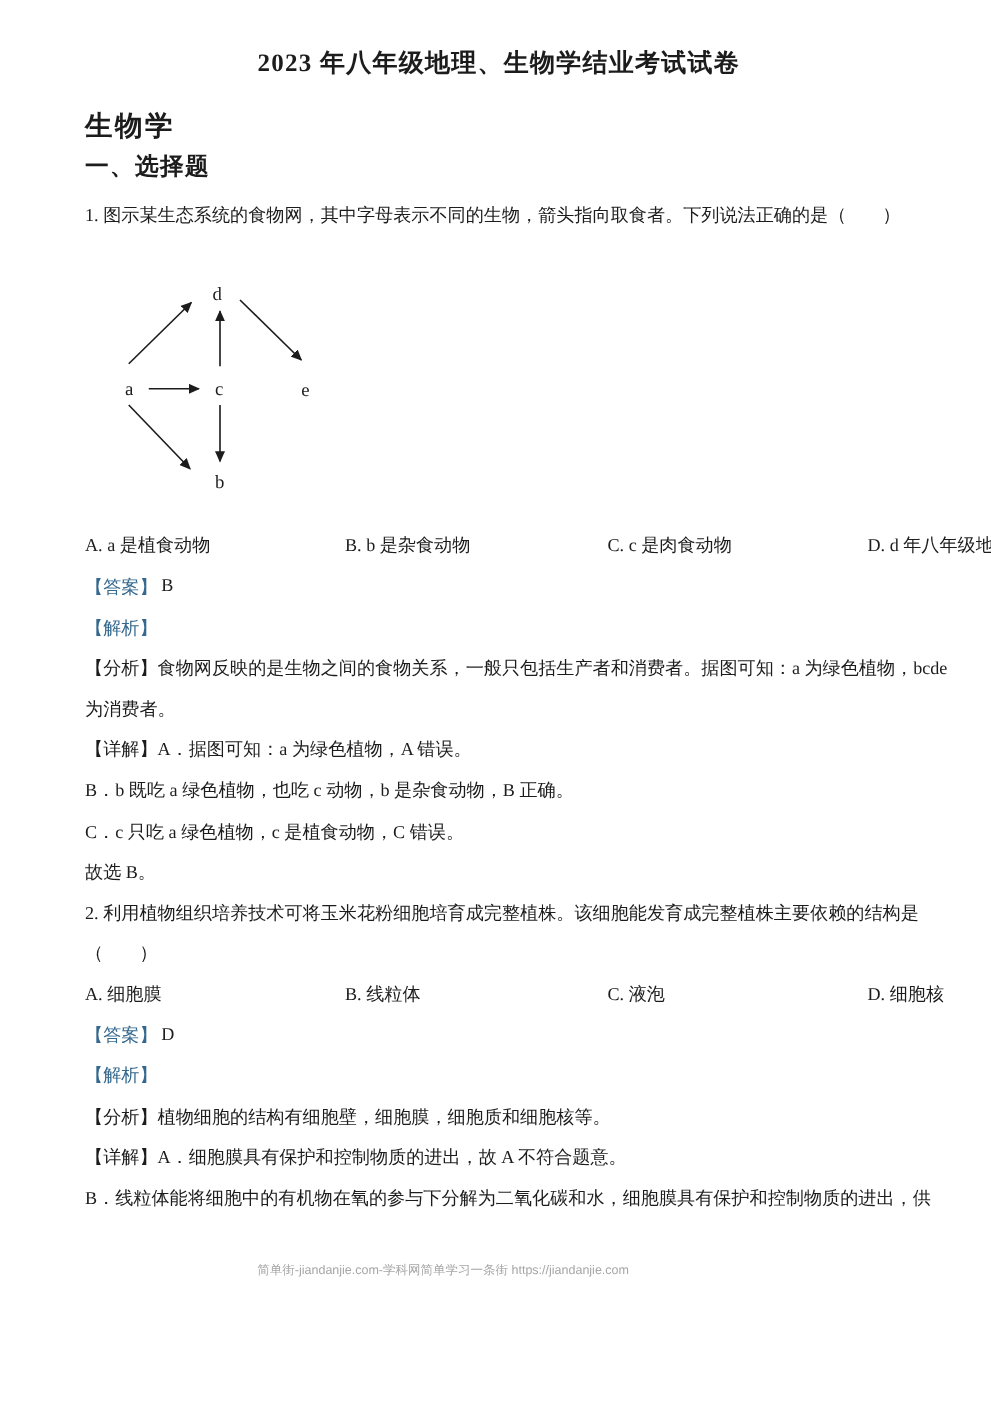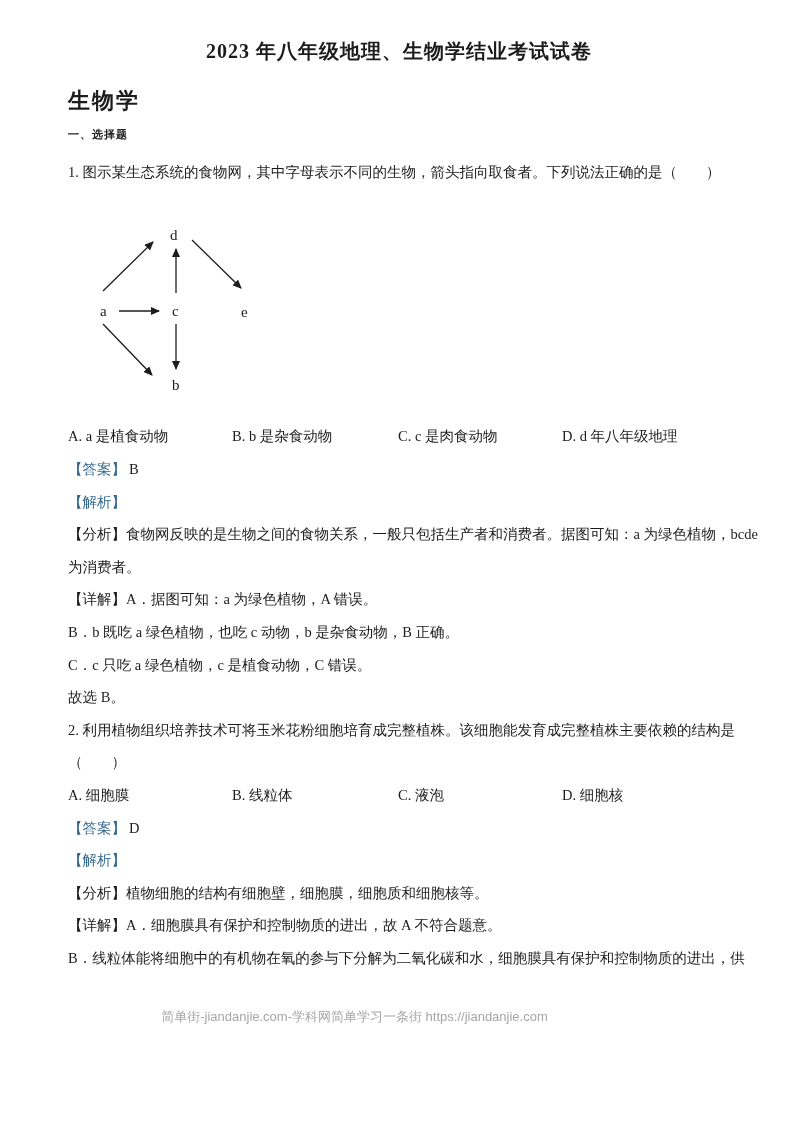--- a/index.html
+++ b/index.html
@@ -26,56 +26,57 @@
   .doc-subject{
     margin-top:16px;
     font-weight:bold;
     font-size:22px;
     line-height:34px;
     letter-spacing:2px;
   }
   .section-heading{
     margin-top:2px;
     font-weight:bold;
-    font-size:11px;
+    font-size:19px;
     line-height:28px;
     letter-spacing:1px;
   }
   .line{
     height:32.6px;
     display:flex;
     align-items:center;
     white-space:nowrap;
   }
   .stem-line{margin-top:8px;}
   .diagram-wrap{
     margin-top:32px;
     margin-left:17px;
     height:176px;
   }
   .options-row{
     display:grid;
     grid-template-columns:164px 166px 164px 1fr;
     align-items:center;
+    gap:44px;
   }
   .first-options{margin-top:24px;}
   .blue{color:var(--accent-label);}
   .answer-value{margin-left:3px;}
   svg line{stroke:var(--body-text);stroke-width:1.3;}
   svg text{
     font-family:"Liberation Serif","DejaVu Serif",serif;
     font-size:15px;
     fill:var(--body-text);
   }
   .footer{
     width:709px;
     margin-top:30px;
     text-align:center;
     font-family:"Liberation Sans","DejaVu Sans",sans-serif;
-    font-size:13px;
+    font-size:10px;
     line-height:24px;
     color:var(--footer-text);
   }
 </style>
 </head>
 <body>
 
 <div class="content">
 
   <div class="doc-title">2023 年八年级地理、生物学结业考试试卷</div>

